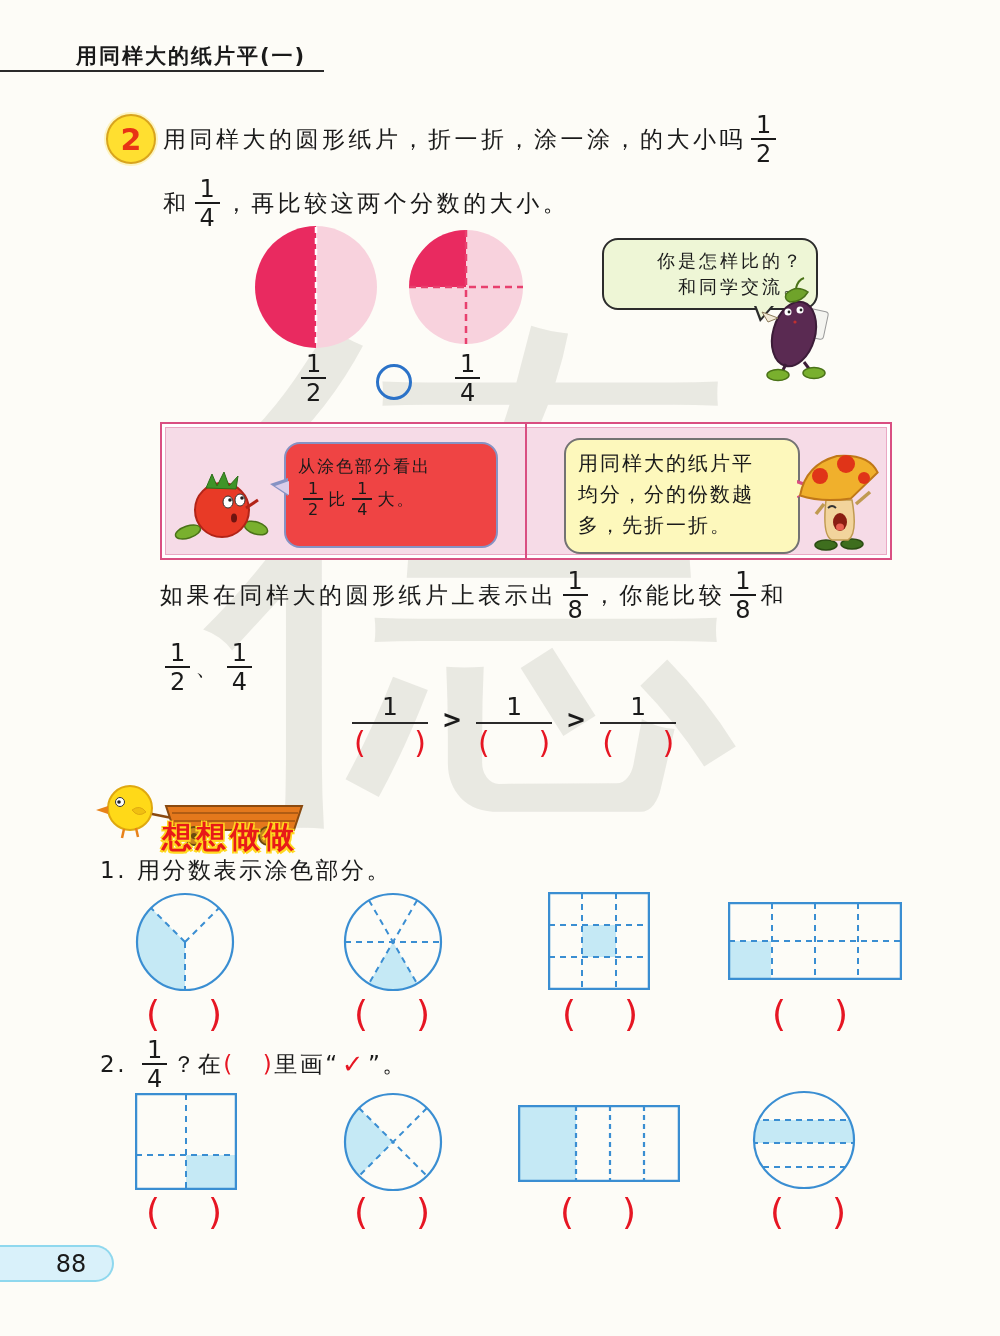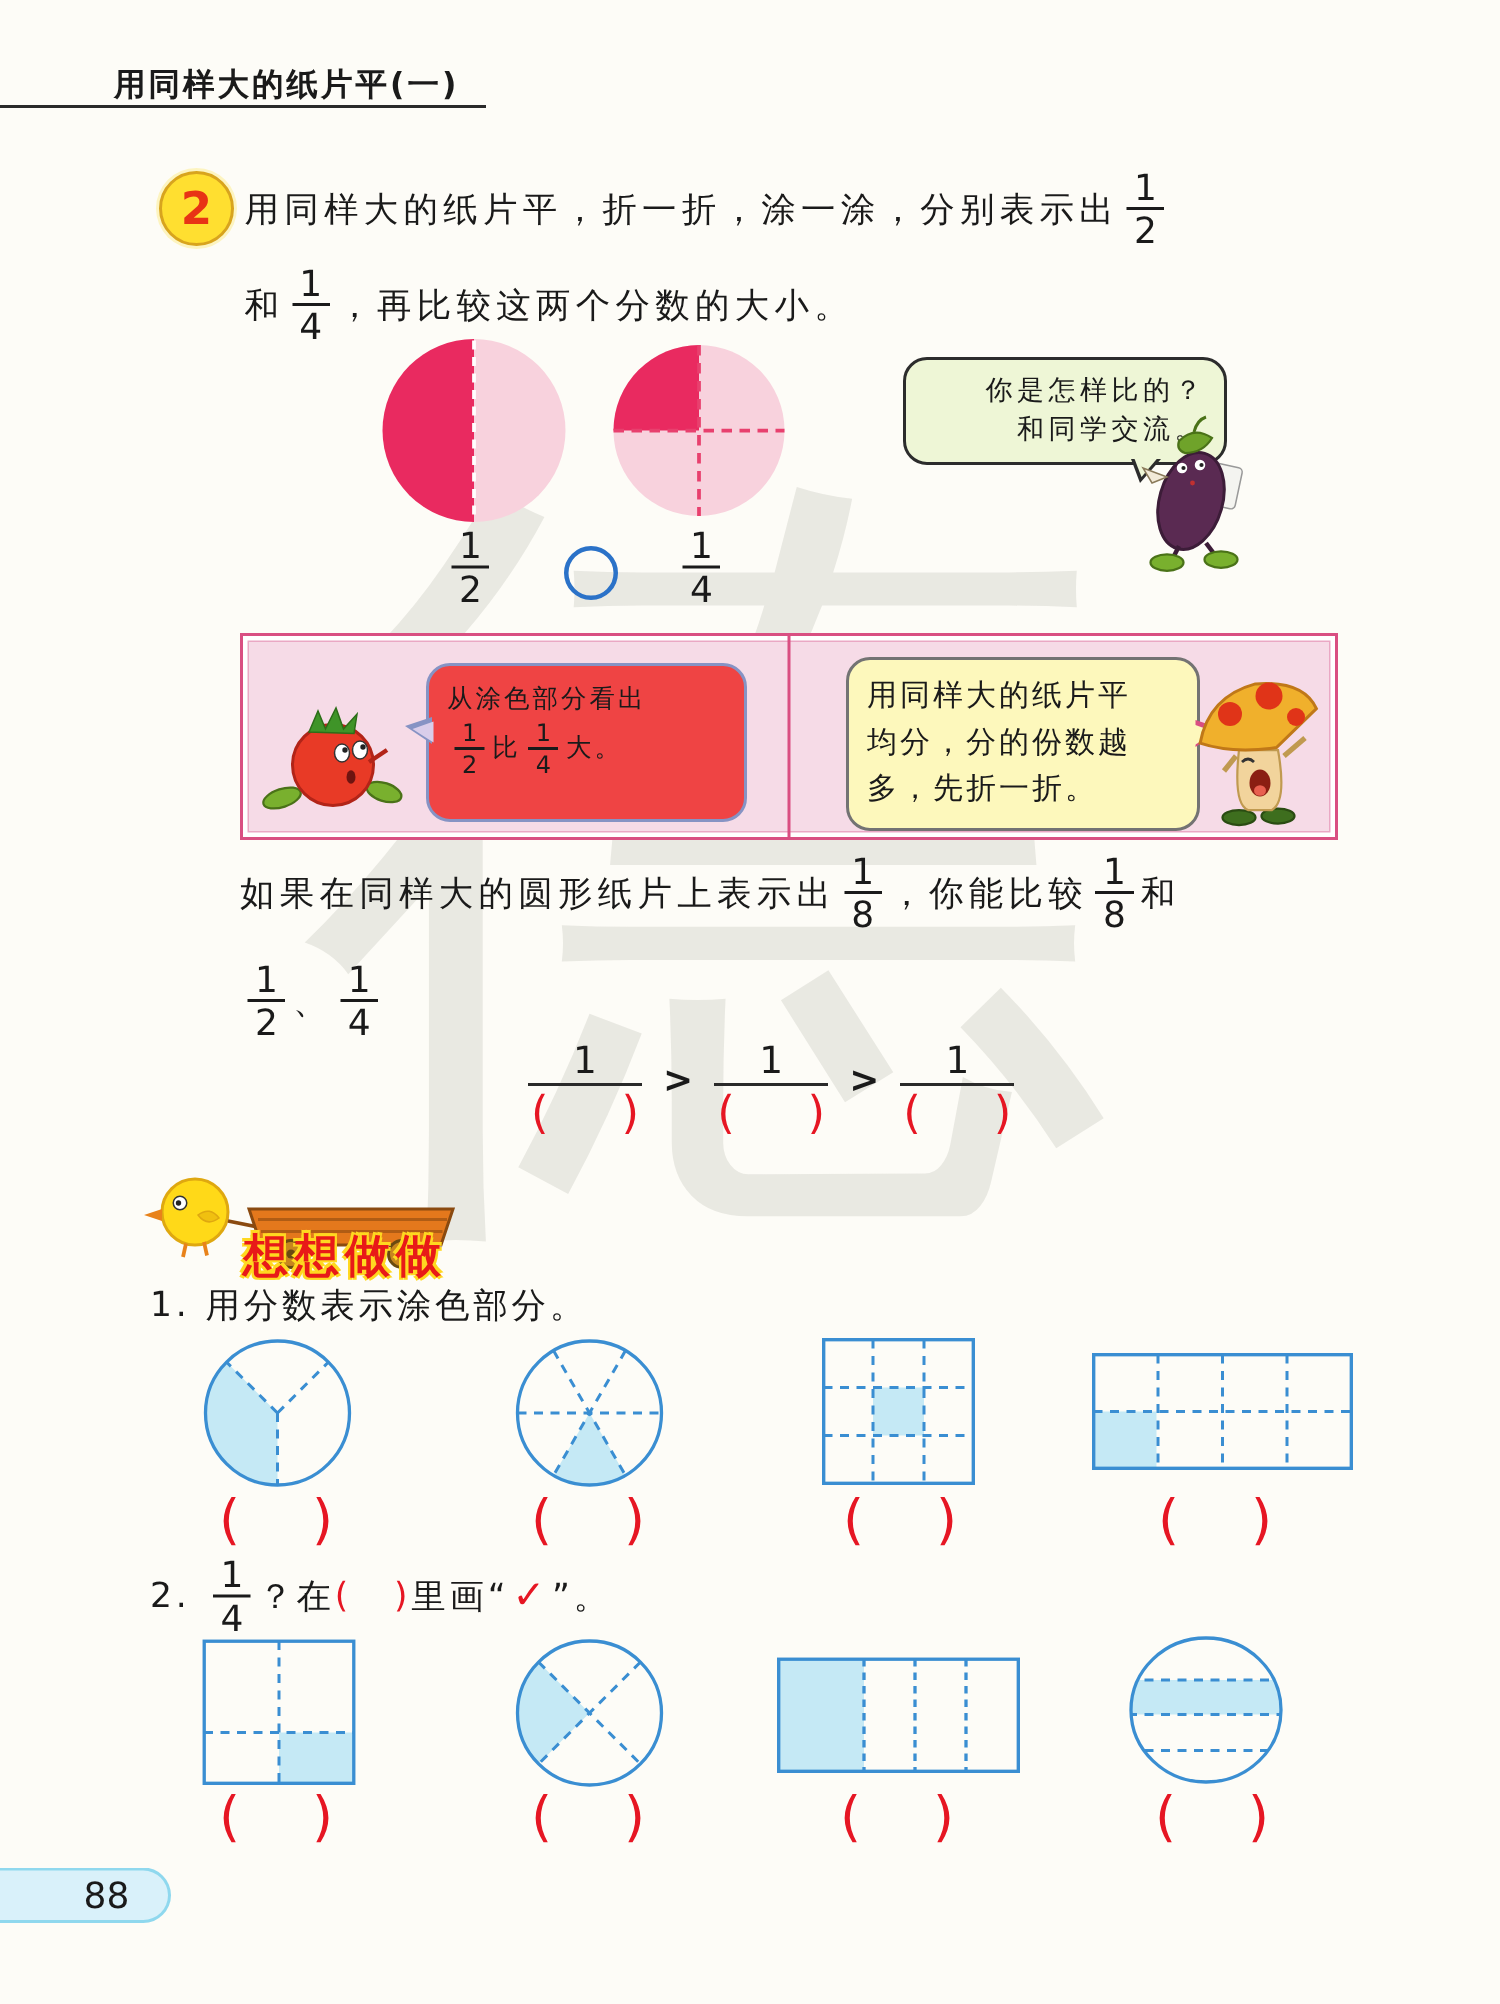--- a/index.html
+++ b/index.html
@@ -66,21 +66,21 @@
 <div class="page">
 
   <div class="watermark">德</div>
 
   <div class="hdr-title">用同样大的纸片平(一)</div>
   <div class="hdr-line"></div>
 
   <div class="badge">2</div>
 
   <div class="trow" style="left:163px;top:108px;height:62px;">
-    <span>用同样大的纸片平，折一折，涂一涂，分别表示出</span>
+    <span>用同样大的圆形纸片，折一折，涂一涂，的大小吗</span>
     <span class="frac big">
       <span class="num">1</span>
       <span class="den">2</span>
     </span>
   </div>
 
   <div class="trow" style="left:163px;top:172px;height:62px;">
     <span>和</span>
     <span class="frac big">
       <span class="num">1</span>

